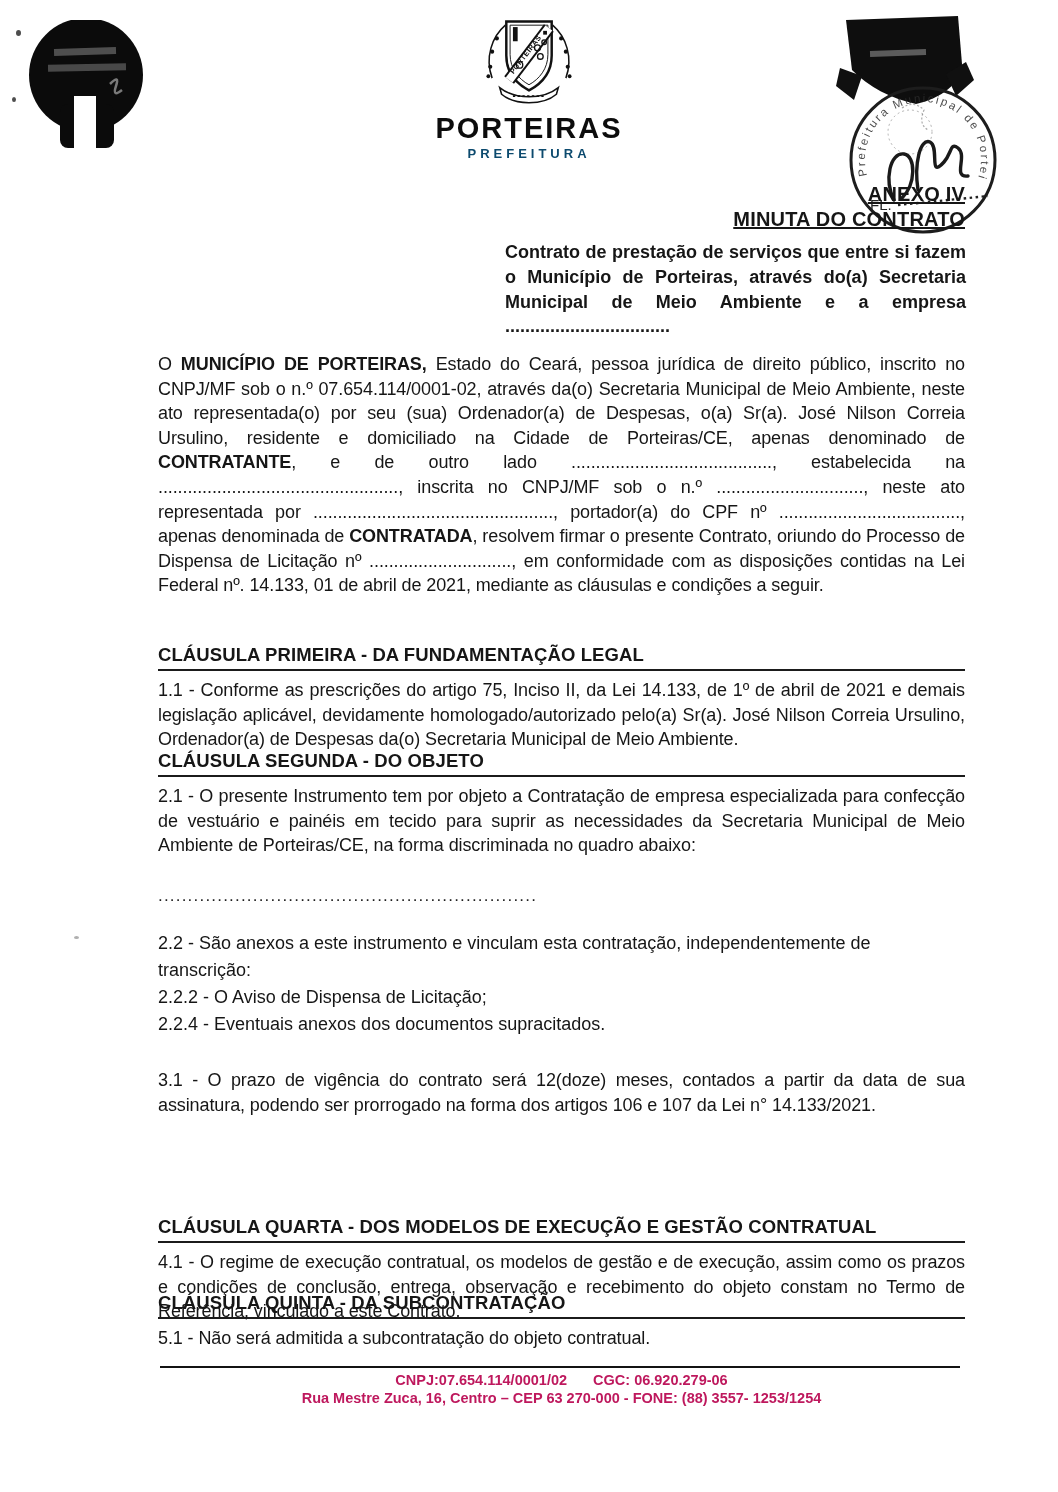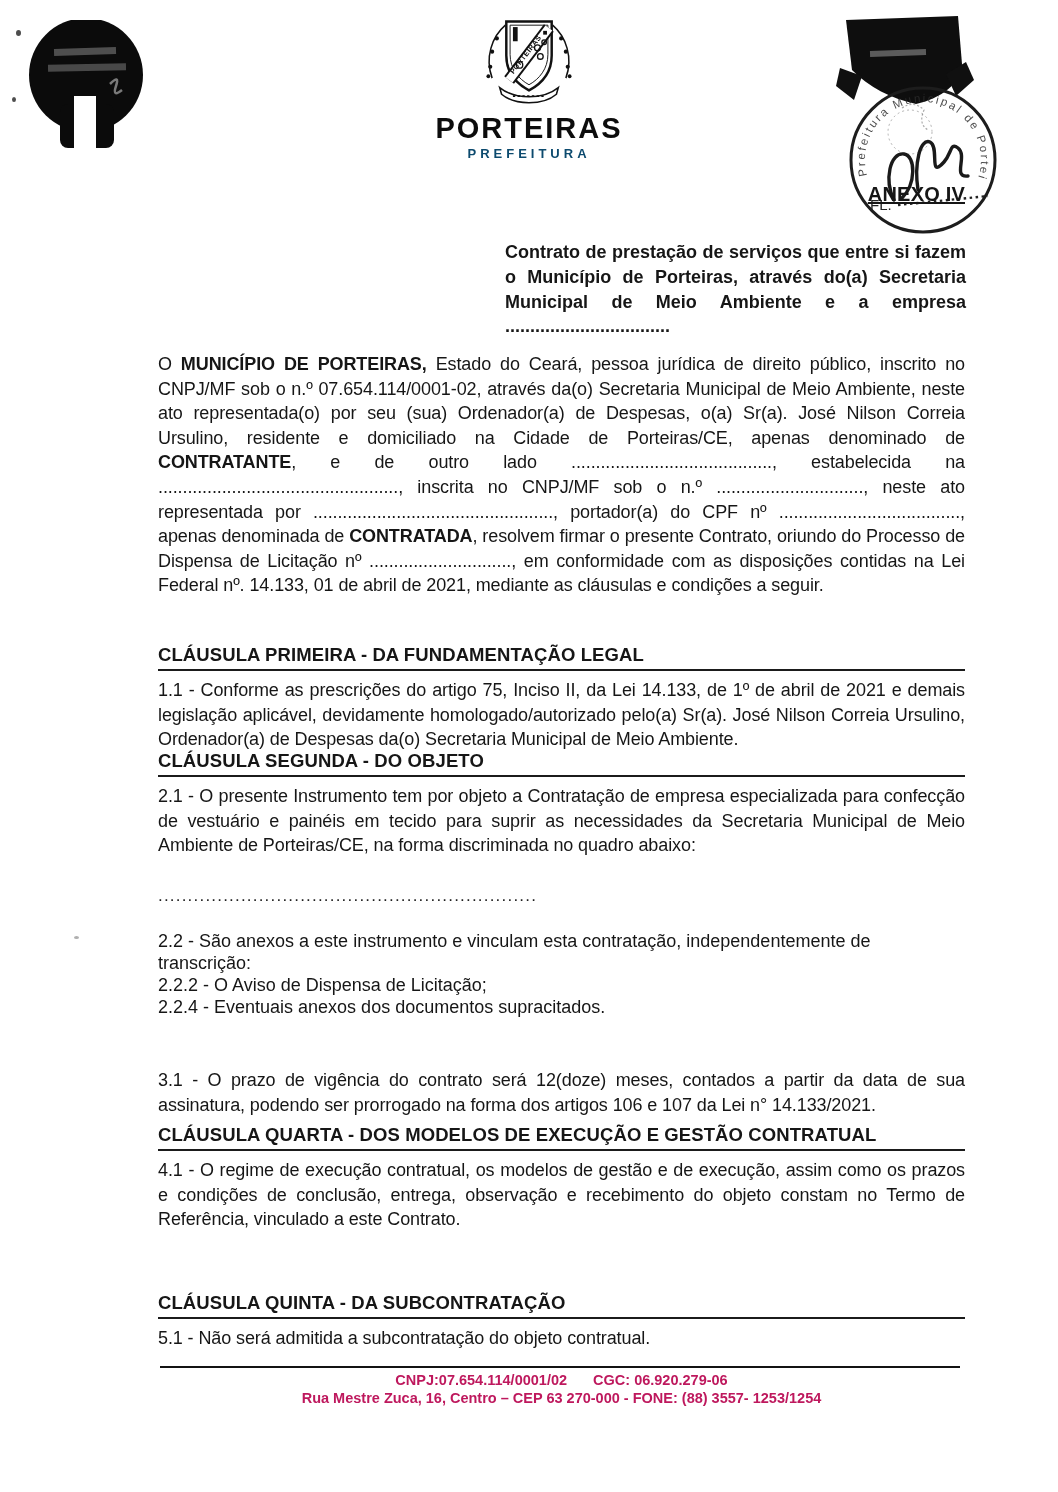--- a/index.html
+++ b/index.html
@@ -4,21 +4,21 @@
 <style>
   html,body{margin:0;padding:0;}
   body{
     width:1058px;height:1492px;position:relative;background:#ffffff;
     font-family:"Liberation Sans","DejaVu Sans",sans-serif;color:#161616;
     overflow:hidden;
   }
   .abs{position:absolute;}
   p{margin:0;}
   .doc-body{font-size:18px;line-height:24.6px;text-align:justify;letter-spacing:-0.1px;}
-  .doc-line{font-size:18px;line-height:22px;text-align:left;}
+  .doc-line{font-size:18px;line-height:27px;text-align:left;}
   .bold{font-weight:bold;}
   .clause-heading{
     font-size:18.5px;font-weight:bold;letter-spacing:0.1px;
     border-bottom:2.5px solid #1b1b1b;padding-bottom:3px;margin-bottom:7px;
     width:100%;
   }
   .content-col{left:158px;width:807px;}
   .title-block{text-align:right;font-weight:bold;font-size:20px;line-height:25px;letter-spacing:0.2px;text-decoration:underline;}
   .intro-block{left:505px;width:461px;font-size:18px;line-height:24.8px;text-align:justify;}
   .dots-line{font-size:17px;letter-spacing:1.2px;color:#1f1f1f;}
@@ -94,20 +94,21 @@
     <text x="38" y="198" font-size="15" fill="#222222">FL.</text>
     <line x1="66" y1="193" x2="156" y2="184" stroke="#222" stroke-width="2.4" stroke-dasharray="2.5 3.5"></line>
     <path d="M62,188 C52,168 58,140 72,142 C84,144 84,172 70,186 M86,178 C82,152 88,126 98,130 C108,135 96,168 112,150 C120,141 118,130 126,136 C136,144 120,166 136,164" fill="none" stroke="#1a1a1a" stroke-width="3.4" stroke-linecap="round"></path>
     <circle cx="78" cy="120" r="22" fill="none" stroke="#2a2a2a" stroke-width="1" opacity="0.35" stroke-dasharray="2 3"></circle>
     <path d="M70,96 q12,-8 22,2 q-6,14 4,20" fill="none" stroke="#2a2a2a" stroke-width="1.2" opacity="0.4" stroke-dasharray="2 2"></path>
   </svg>
 </div>
 
 <div class="abs content-col title-block" style="top:182px;">
   <div>ANEXO IV</div>
+  <div>MINUTA DO CONTRATO</div>
 </div>
 
 <div class="abs intro-block" style="top:240px;font-weight:bold;">Contrato de prestação de serviços que entre si fazem o Município de Porteiras, através do(a) Secretaria Municipal de Meio Ambiente e a empresa .................................</div>
 
 <p class="abs content-col doc-body" style="top:352px;"><span>O </span><span class="bold">MUNICÍPIO DE PORTEIRAS,</span><span> Estado do Ceará, pessoa jurídica de direito público, inscrito no CNPJ/MF sob o n.º 07.654.114/0001-02, através da(o) Secretaria Municipal de Meio Ambiente, neste ato representada(o) por seu (sua) Ordenador(a) de Despesas, o(a) Sr(a). José Nilson Correia Ursulino, residente e domiciliado na Cidade de Porteiras/CE, apenas denominado de </span><span class="bold">CONTRATANTE</span><span>, e de outro lado ........................................., estabelecida na ................................................., inscrita no CNPJ/MF sob o n.º .............................., neste ato representada por ................................................., portador(a) do CPF nº ....................................., apenas denominada de </span><span class="bold">CONTRATADA</span><span>, resolvem firmar o presente Contrato, oriundo do Processo de Dispensa de Licitação nº ............................., em conformidade com as disposições contidas na Lei Federal nº. 14.133, 01 de abril de 2021, mediante as cláusulas e condições a seguir.</span></p>
 
 <section class="abs content-col" style="top:644px;">
   <div class="clause-heading">CLÁUSULA PRIMEIRA - DA FUNDAMENTAÇÃO LEGAL</div>
   <p class="doc-body">1.1 - Conforme as prescrições do artigo 75, Inciso II, da Lei 14.133, de 1º de abril de 2021 e demais legislação aplicável, devidamente homologado/autorizado pelo(a) Sr(a). José Nilson Correia Ursulino, Ordenador(a) de Despesas da(o) Secretaria Municipal de Meio Ambiente.</p>
 </section>
@@ -118,21 +119,21 @@
   <p class="dots-line" style="margin-top:28px;">................................................................</p>
   <p class="doc-line" style="margin-top:24px;">2.2 - São anexos a este instrumento e vinculam esta contratação, independentemente de transcrição:</p>
   <p class="doc-line">2.2.2 - O Aviso de Dispensa de Licitação;</p>
   <p class="doc-line">2.2.4 - Eventuais anexos dos documentos supracitados.</p>
 </section>
 
 <section class="abs content-col" style="top:1068px;">
   <p class="doc-body">3.1 - O prazo de vigência do contrato será 12(doze) meses, contados a partir da data de sua assinatura, podendo ser prorrogado na forma dos artigos 106 e 107 da Lei n° 14.133/2021.</p>
 </section>
 
-<section class="abs content-col" style="top:1124px;">
+<section class="abs content-col" style="top:1216px;">
   <div class="clause-heading">CLÁUSULA QUARTA - DOS MODELOS DE EXECUÇÃO E GESTÃO CONTRATUAL</div>
   <p class="doc-body">4.1 - O regime de execução contratual, os modelos de gestão e de execução, assim como os prazos e condições de conclusão, entrega, observação e recebimento do objeto constam no Termo de Referência, vinculado a este Contrato.</p>
 </section>
 
 <section class="abs content-col" style="top:1292px;">
   <div class="clause-heading">CLÁUSULA QUINTA - DA SUBCONTRATAÇÃO</div>
   <p class="doc-body">5.1 - Não será admitida a subcontratação do objeto contratual.</p>
 </section>
 
 <div class="abs footer-rule"></div>

